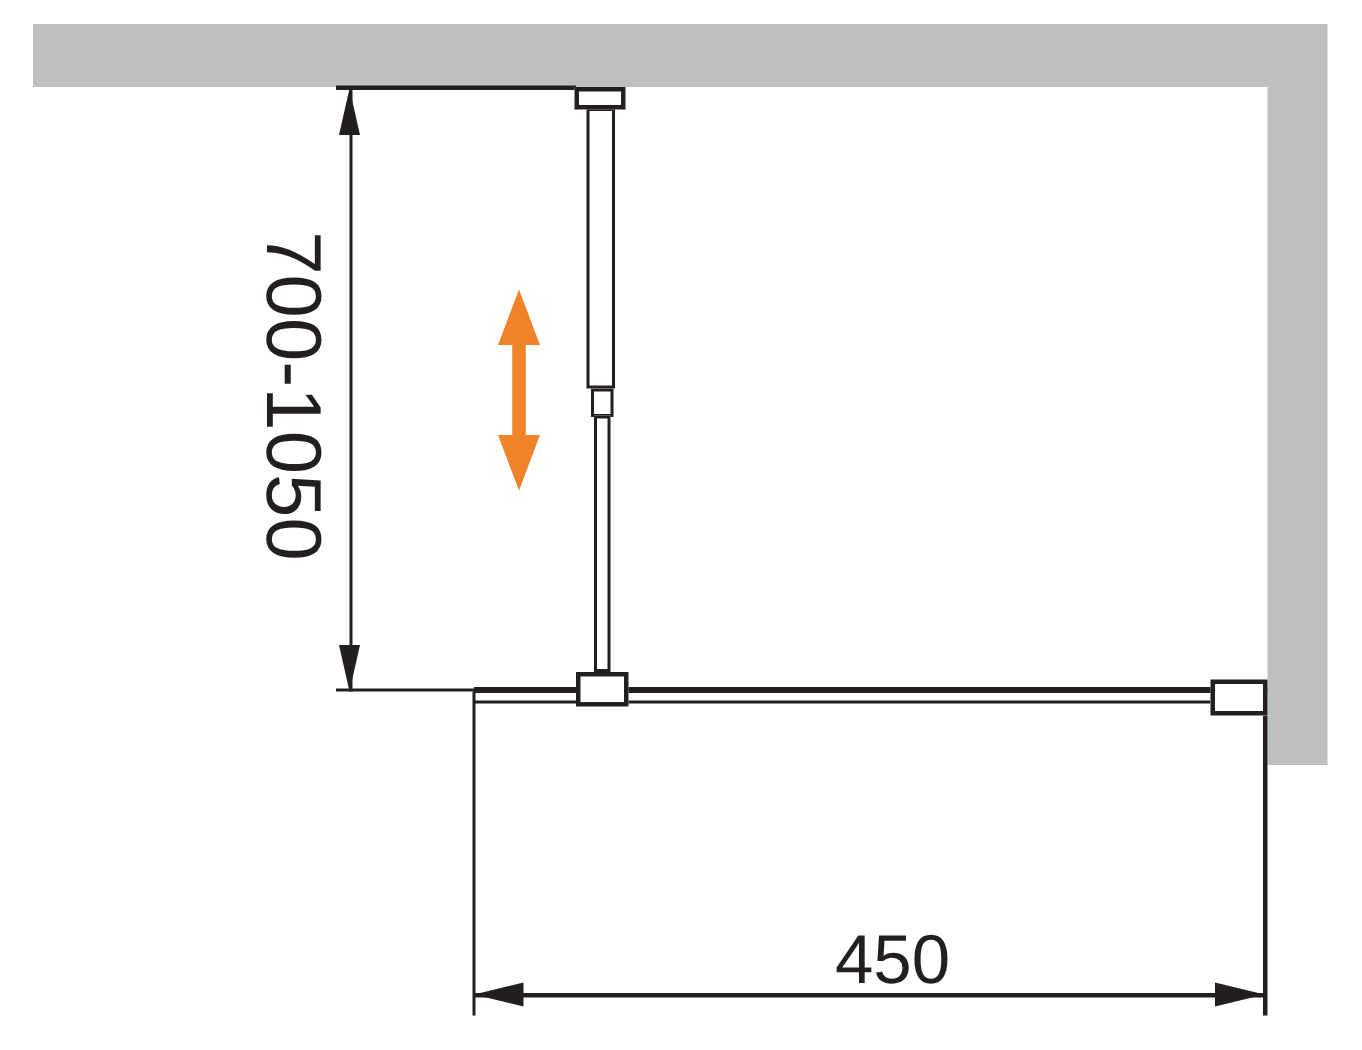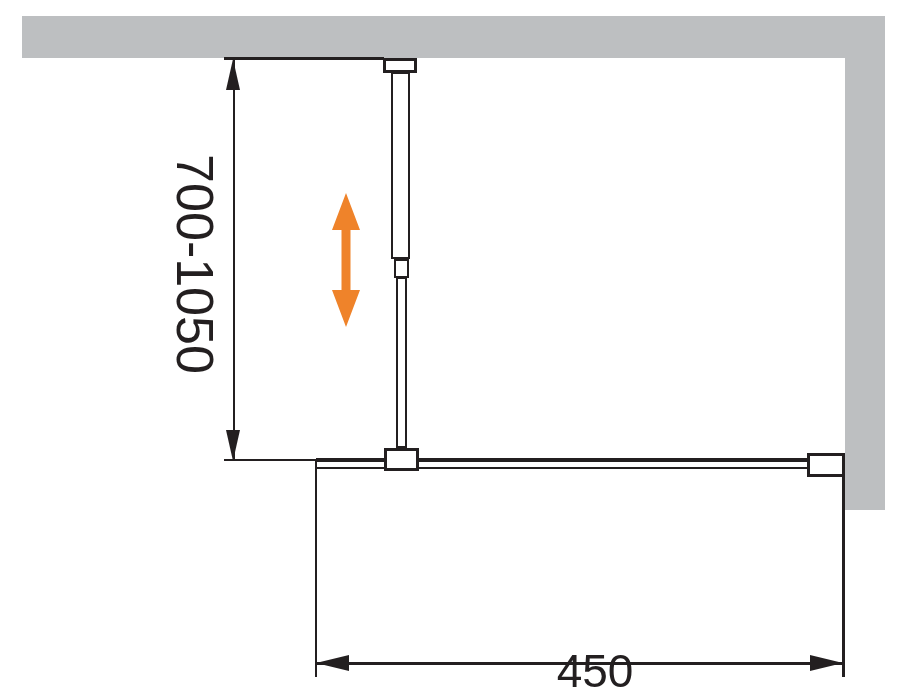--- a/index.html
+++ b/index.html
@@ -59,21 +59,21 @@
   .hdim-line{left:316px;top:662px;width:527px;height:2.5px;}
   .arrow-left{left:316px;top:655px;width:0;height:0;
     border-top:8px solid transparent;border-bottom:8px solid transparent;
     border-right:33px solid var(--line);}
   .arrow-right{left:810px;top:655px;width:0;height:0;
     border-top:8px solid transparent;border-bottom:8px solid transparent;
     border-left:33px solid var(--line);}
   .hdim-label{
     left:595px;top:639px;
     transform:translate(-50%,-50%);
-    font-size:46px;line-height:1;color:var(--line);white-space:nowrap;margin-top:32px;
+    font-size:46px;line-height:1;color:var(--line);white-space:nowrap;
   }
 
   .adjust-arrow{left:332px;top:193px;width:28px;height:134px;}
   .adjust-arrow svg{display:block;width:100%;height:100%;}
   .adjust-arrow polygon{fill:var(--accent);}
 </style>
 </head>
 <body>
 
 <div class="canvas">

